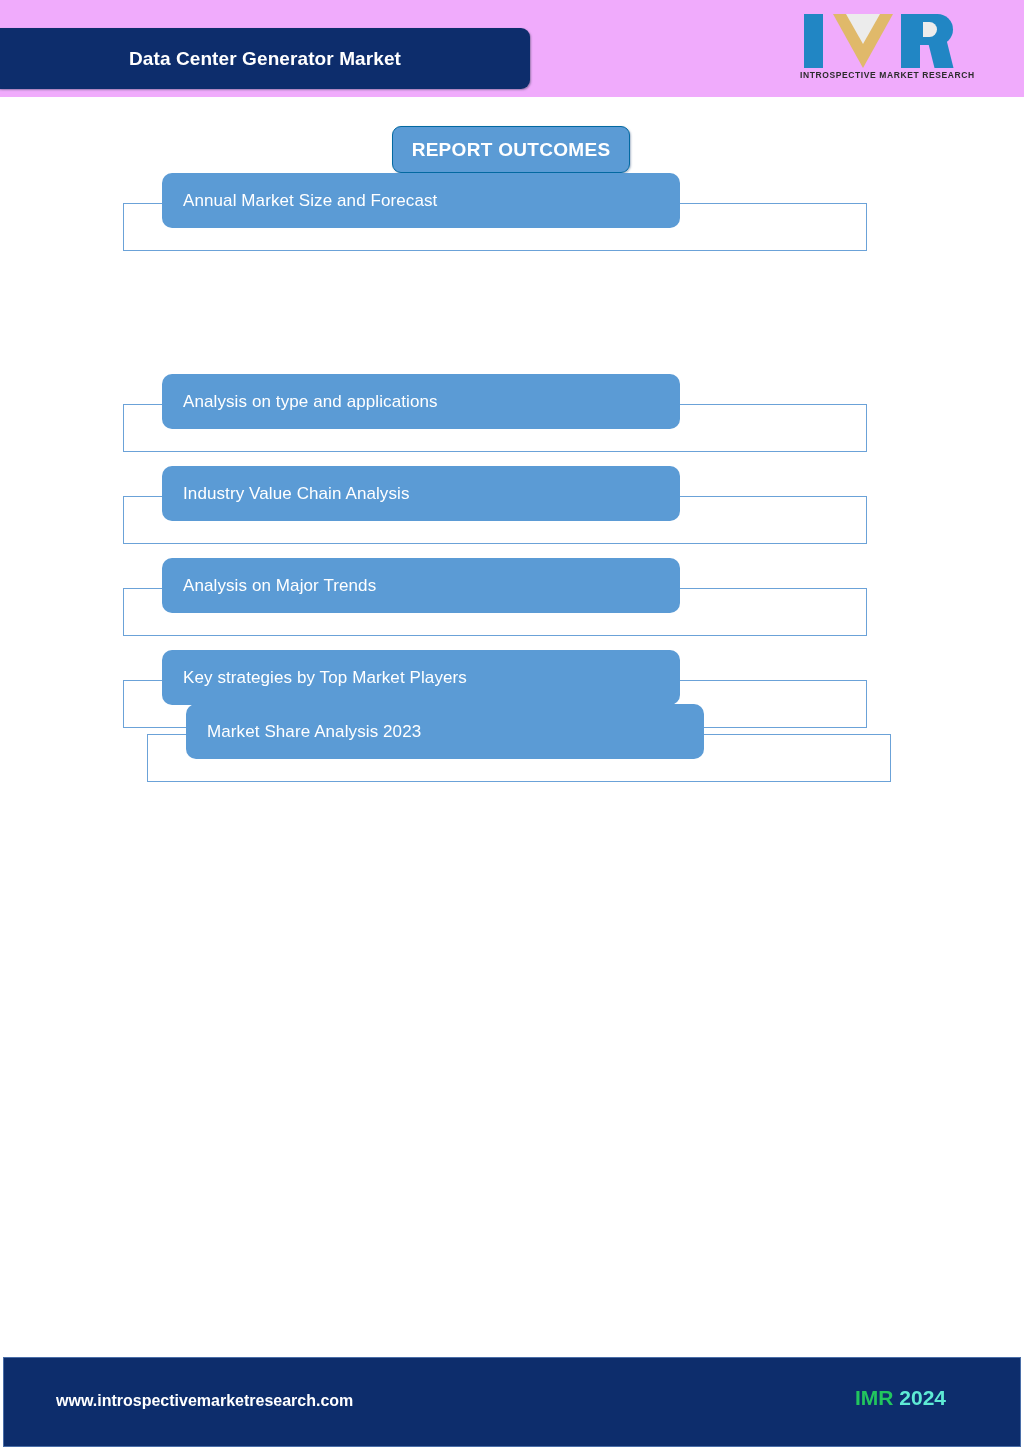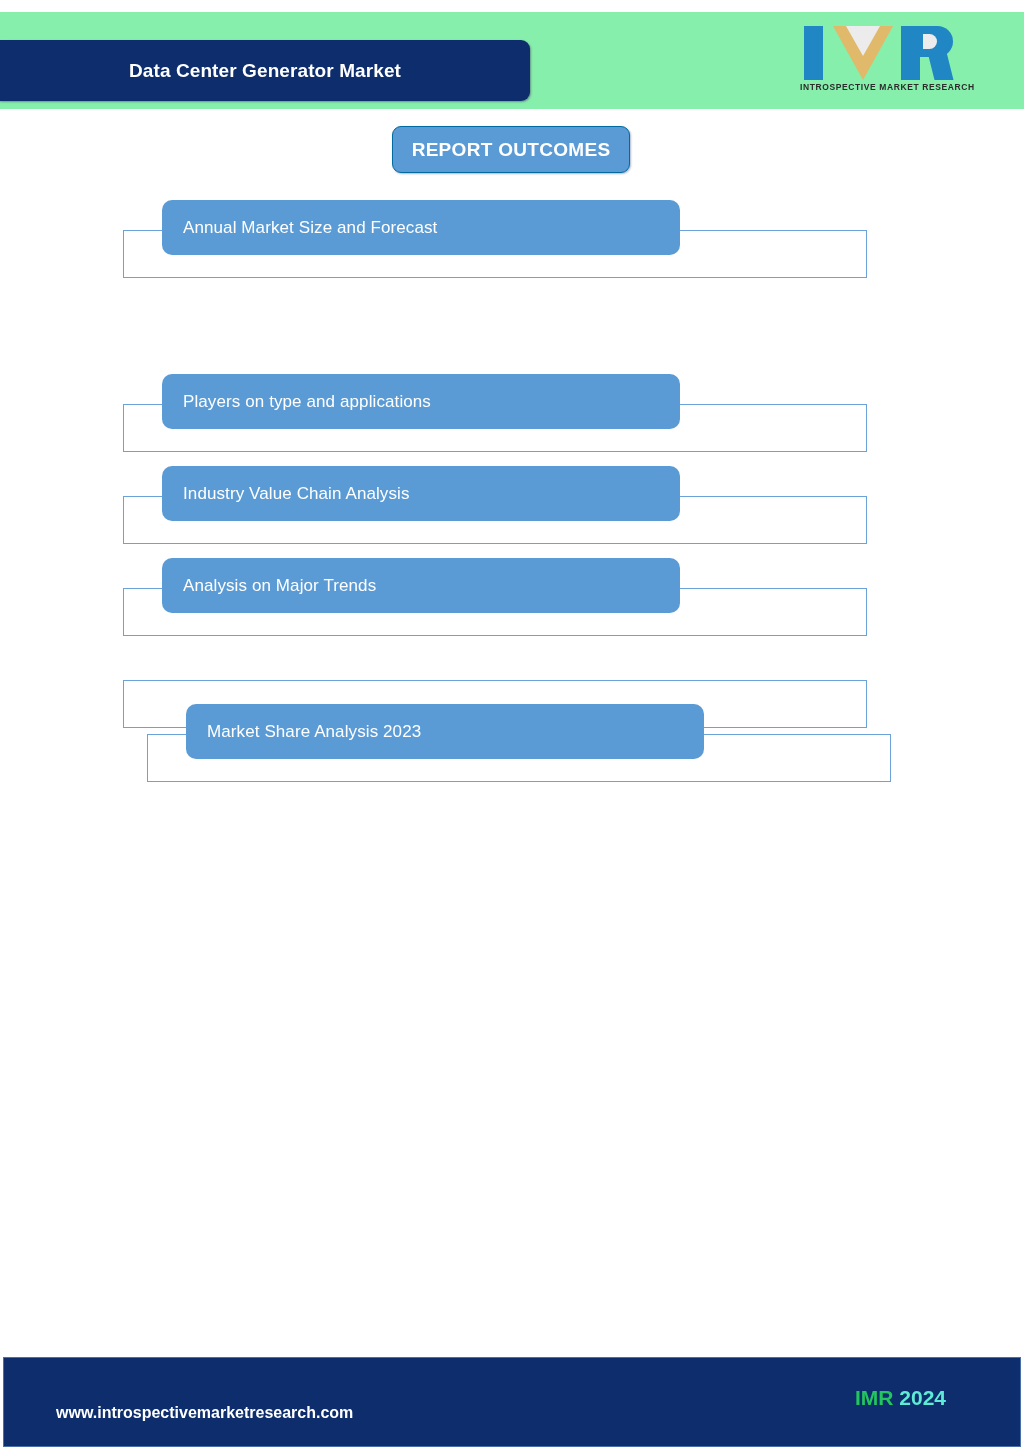--- a/index.html
+++ b/index.html
@@ -11,24 +11,24 @@
     width: 1024px;
     height: 1448px;
     position: relative;
     font-family: "Liberation Sans", sans-serif;
     overflow: hidden;
   }
 
   
   .header-band {
     position: absolute;
-    left: 0; top: 12px;
+    left: 0; top: 0;
     width: 1024px;
     height: 97px;
-    background: #86efac;
+    background: #f0abfc;
   }
   .title-pill {
     position: absolute;
     left: -8px;
     top: 28px;
     width: 538px;
     height: 61px;
     background: #0d2d6c;
     border-radius: 9px;
     box-shadow: 1px 1px 2px rgba(80,80,110,0.55);
@@ -214,21 +214,20 @@
     box-sizing: border-box;
   }
   .footer-url {
     position: absolute;
     left: 52px;
     top: 34px;
     color: #ffffff;
     font-size: 16px;
     font-weight: bold;
     white-space: nowrap;
-    margin-top: 12px;
   }
   .footer-brand {
     position: absolute;
     right: 74px;
     top: 28px;
     font-size: 21px;
     font-weight: bold;
     white-space: nowrap;
   }
   .footer-brand .imr { color: #22c55e; }
@@ -258,46 +257,49 @@
     </div>
     <div class="logo-tag">INTROSPECTIVE MARKET RESEARCH</div>
   </div>
 </div>
 
 <div class="outcomes-pill">
   <span class="outcomes-pill-text">REPORT OUTCOMES</span>
 </div>
 
 <div class="rows" id="rows">
-    <div class="row" style="top: 200px;">
+    <div class="row" style="top: 173px;">
       <div class="row-outline"></div>
       <div class="row-pill">
         <span class="row-pill-text">Annual Market Size and Forecast</span>
       </div>
     </div>
     <div class="row" style="top: 374px;">
       <div class="row-outline"></div>
       <div class="row-pill">
-        <span class="row-pill-text">Players on type and applications</span>
+        <span class="row-pill-text">Analysis on type and applications</span>
       </div>
     </div>
     <div class="row" style="top: 558px;">
       <div class="row-outline"></div>
       <div class="row-pill">
         <span class="row-pill-text">Analysis on Major Trends</span>
       </div>
     </div>
     <div class="row" style="top: 466px;">
       <div class="row-outline"></div>
       <div class="row-pill">
         <span class="row-pill-text">Industry Value Chain Analysis</span>
       </div>
     </div>
     <div class="row" style="top: 650px;">
       <div class="row-outline"></div>
+      <div class="row-pill">
+        <span class="row-pill-text">Key strategies by Top Market Players</span>
+      </div>
     </div>
     <div class="row" style="top: 704px; margin-left: 24px;">
       <div class="row-outline"></div>
       <div class="row-pill">
         <span class="row-pill-text">Market Share Analysis 2023</span>
       </div>
     </div>
   </div>
 
 <div class="footer">

